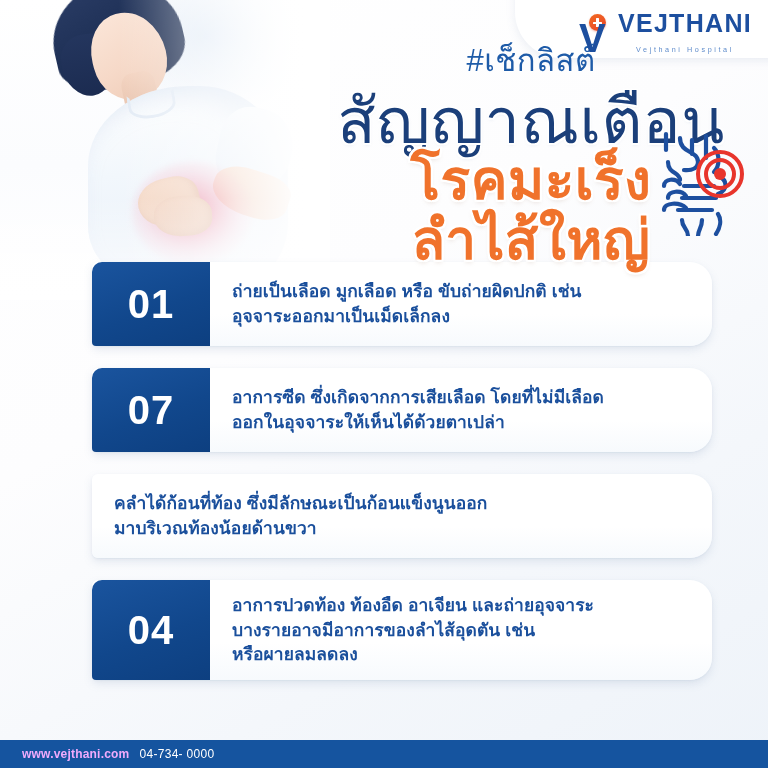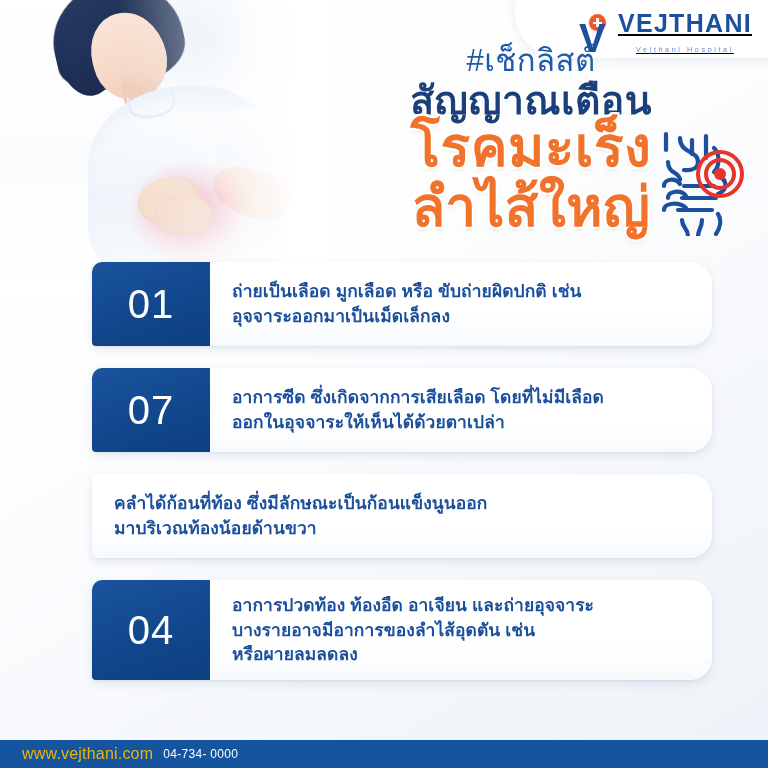--- a/index.html
+++ b/index.html
@@ -179,21 +179,21 @@
     box-shadow:0 1px 2px rgba(200,70,40,0.35);
   }
   .logo-cross {
     position:relative; width:9px; height:9px;
   }
   .logo-cross::before, .logo-cross::after {
     content:""; position:absolute; background:#fff; border-radius:0.5px;
   }
   .logo-cross::before { left:3.3px; top:0; width:2.6px; height:9px; }
   .logo-cross::after  { left:0; top:3.3px; width:9px; height:2.6px; }
-  .logo-text { display:flex; flex-direction:column; line-height:1;text-decoration:underline; }
+  .logo-text { display:flex; flex-direction:column; line-height:1; }
   .logo-name {
     font-size:25px; font-weight:bold; letter-spacing:1.3px;
     color:#1d4f9f;
   }
   .logo-sub {
     font-size:7.2px; letter-spacing:2.6px; color:#5f8ccb;
     margin-top:10px; text-align:center;
   }
 
   
@@ -203,22 +203,22 @@
     z-index:5;
     text-align:center;
     width:430px;
   }
   .h-tag {
     font-size:31px; font-weight:normal; color:#1e5ba8;
     letter-spacing:0.5px; line-height:1.1;
     text-shadow:0 1px 0 rgba(255,255,255,0.9);
   }
   .h-main {
-    font-size:39px; font-weight:bold; color:#1b3f7a;
-    line-height:1.08; margin-top:2px;
+    font-size:63px; font-weight:normal; color:#1b3f7a;
+    line-height:1.08; margin-top:9px;
     letter-spacing:0.5px;
     text-shadow:
       -1.5px -1.5px 0 #fff, 1.5px -1.5px 0 #fff,
       -1.5px  1.5px 0 #fff, 1.5px  1.5px 0 #fff,
        0 2px 3px rgba(140,165,200,0.25);
   }
   .h-accent {
     font-size:55px; font-weight:bold; color:#f0722b;
     line-height:1.08; margin-top:-4px;
     letter-spacing:0.5px;
@@ -255,21 +255,21 @@
     box-shadow:0 4px 9px rgba(120,145,180,0.17), 0 1px 2px rgba(120,145,180,0.1);
     min-height:84px;
   }
   .item:last-child { margin-bottom:0; min-height:100px; }
   .num {
     flex:0 0 118px;
     background:linear-gradient(160deg,#1a549e 0%,#11478c 55%,#0d3f80 100%);
     border-radius:10px 0 0 4px;
     display:flex; align-items:center; justify-content:center;
     color:#ffffff;
-    font-size:40px; font-weight:normal;
+    font-size:40px; font-weight:bold;
     letter-spacing:1px;
   }
   .item-text {
     flex:1;
     display:flex; align-items:center;
     padding:10px 20px 10px 22px;
     color:#1a4f9c;
     font-size:17.4px;
     font-weight:bold;
     line-height:1.42;
@@ -282,21 +282,21 @@
     position:absolute;
     left:0; bottom:0;
     width:768px; height:28px;
     background:#15549f;
     display:flex; align-items:center;
     padding-left:22px;
     gap:10px;
     z-index:7;
   }
   .footer-site {
-    color:#eab308; font-size:16px; font-weight:normal; letter-spacing:0.2px;
+    color:#f0abfc; font-size:12px; font-weight:bold; letter-spacing:0.2px;
   }
   .footer-phone {
     color:#ffffff; font-size:12px; letter-spacing:0.3px;
   }
 </style>
 </head>
 <body>
 
 <div class="poster">
 

